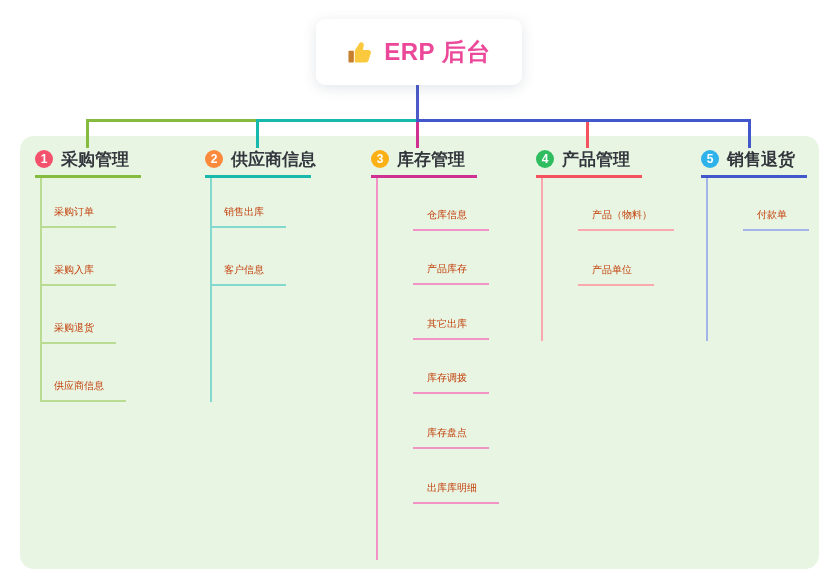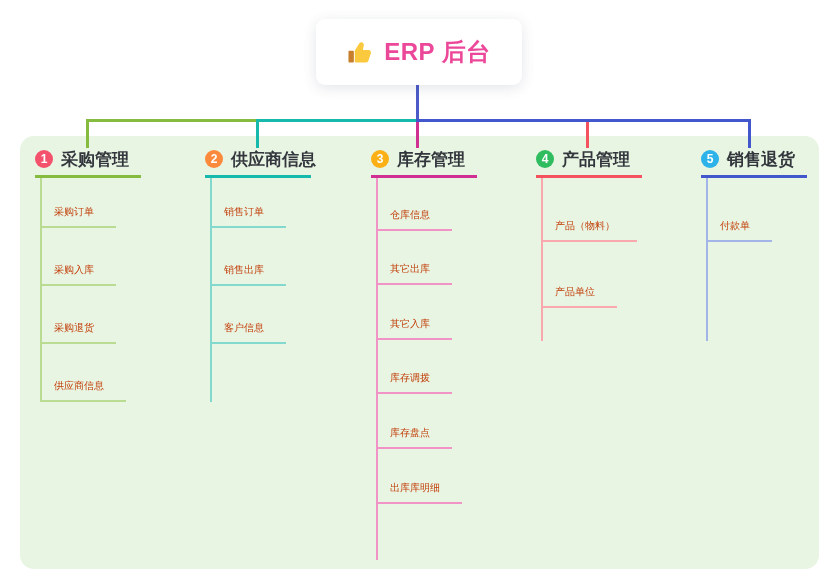--- a/index.html
+++ b/index.html
@@ -50,25 +50,25 @@
     color:#fff;font-size:12px;font-weight:bold;line-height:18px;text-align:center;
     flex:0 0 18px;
   }
   .branch-label{font-size:17px;font-weight:600;color:#33373d;white-space:nowrap;}
   .vline{position:absolute;left:5px;top:30px;width:2px;background:var(--cline);}
   .col-0 .vline,.col-1 .vline{height:224px;}
   .col-2 .vline{height:382px;}
   .col-3 .vline,.col-4 .vline{height:163px;}
   .children{position:absolute;left:5px;}
   .col-0 .children,.col-1 .children{top:22px;}
-  .col-2 .children,.col-3 .children,.col-4 .children{top:28px;}
+  .col-2 .children,.col-3 .children,.col-4 .children{top:28px;padding-left:37px;}
   .child{display:flex;align-items:flex-end;}
   .col-0 .child,.col-1 .child{height:58px;}
   .col-2 .child{height:54.6px;}
-  .col-3 .child,.col-4 .child{height:66px;}
+  .col-3 .child,.col-4 .child{height:55px;}
   .child span{
     font-size:10px;color:#c2410c;white-space:nowrap;
     padding:0 22px 7px 14px;border-bottom:2px solid var(--cline);
   }
 </style>
 </head>
 <body>
 
 <div class="panel"></div>
 
@@ -115,46 +115,43 @@
 </div>
 
 <div class="branch col-1" data-branch="1" style="--badge: #fc8a3c; --line: #16b9ab; --cline: #84d9ce;">
   <div class="branch-header">
     <span class="badge">2</span>
     <span class="branch-label">供应商信息</span>
   </div>
   <div class="vline"></div>
   <div class="children">
     <div class="child">
-        <span>销售订单</span>
-      </div>
-    <div class="child">
         <span>销售出库</span>
       </div>
     <div class="child">
         <span>客户信息</span>
       </div>
   </div>
 </div>
 
 <div class="branch col-2" data-branch="2" style="--badge: #fbb016; --line: #cf3092; --cline: #f193c7;">
   <div class="branch-header">
     <span class="badge">3</span>
     <span class="branch-label">库存管理</span>
   </div>
   <div class="vline"></div>
   <div class="children">
     <div class="child">
         <span>仓库信息</span>
       </div>
     <div class="child">
-        <span>其它出库</span>
+        <span>产品库存</span>
       </div>
     <div class="child">
-        <span>其它入库</span>
+        <span>其它出库</span>
       </div>
     <div class="child">
         <span>库存调拨</span>
       </div>
     <div class="child">
         <span>库存盘点</span>
       </div>
     <div class="child">
         <span>出库库明细</span>
       </div>

